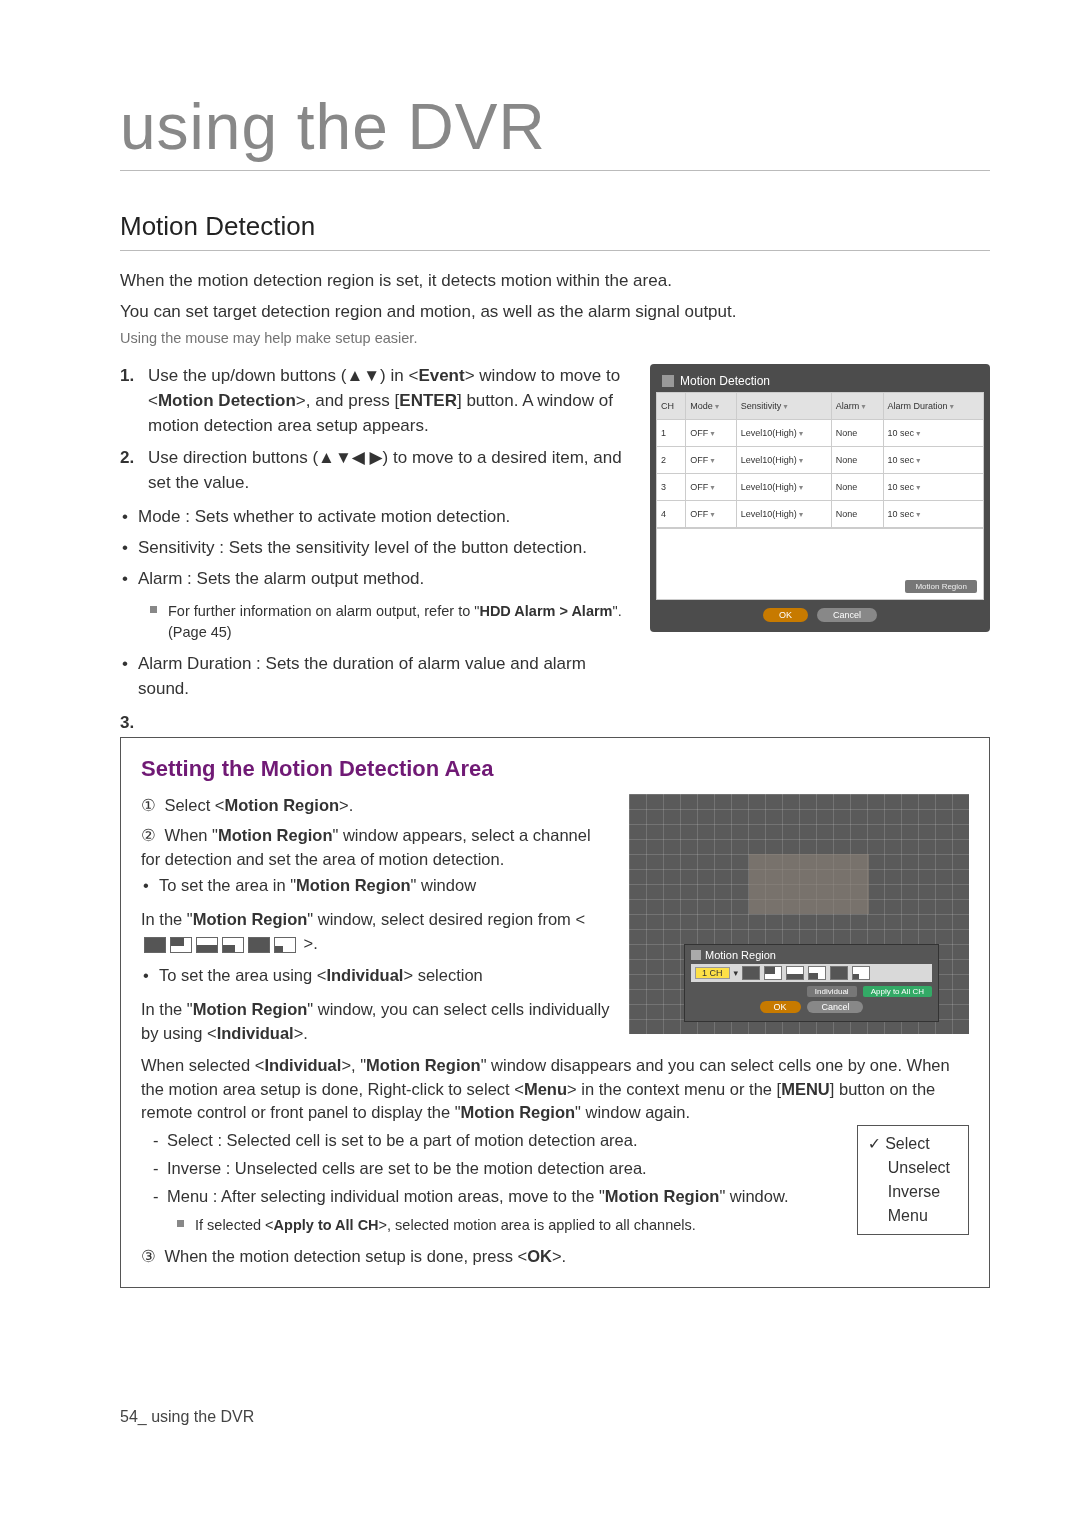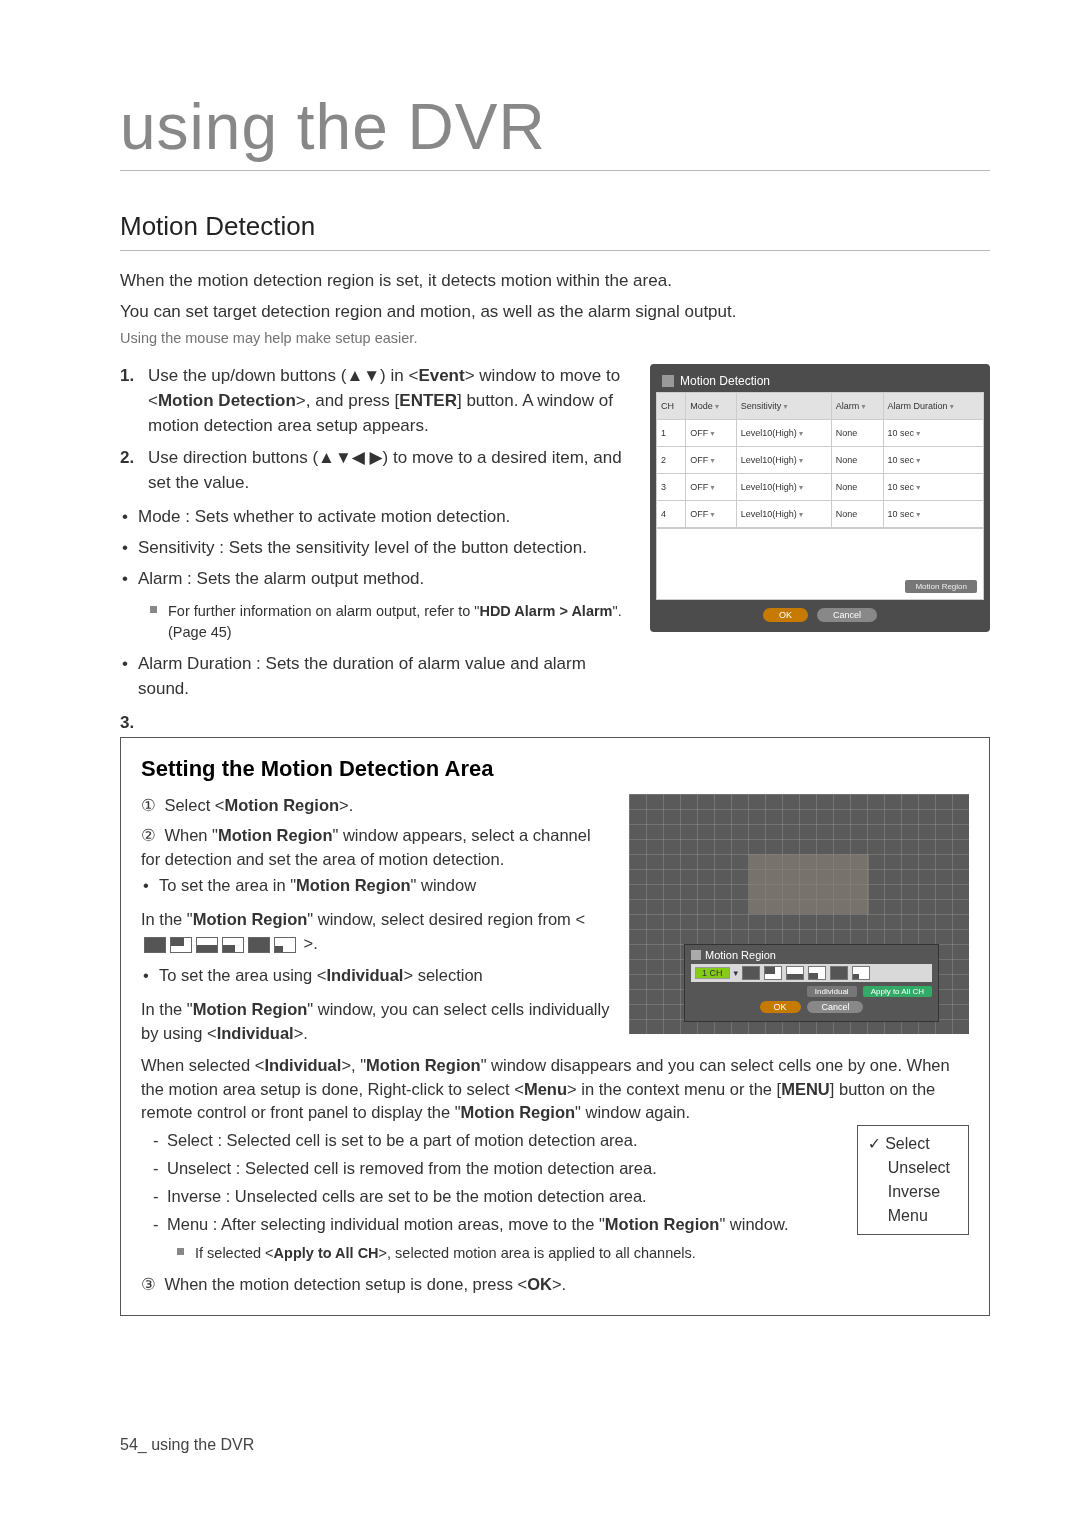--- a/index.html
+++ b/index.html
@@ -174,21 +174,21 @@
 
   
   .box {
     border: 1px solid #555;
     padding: 18px 20px 18px 20px;
     margin-top: 26px;
   }
   .box-title {
     font-size: 22px;
     font-weight: bold;
-    color: #000000;
+    color: #701a75;
     margin: 0 0 12px 0;
   }
   .box .two-col { gap: 16px; }
   .box .left-col p,
   .box .left-col li,
   .box .left-col div.line {
     font-size: 16.5px;
     line-height: 1.45;
   }
   .circ-num { margin-right: 4px; }
@@ -292,21 +292,21 @@
     color: #333;
     padding: 2px 4px;
     display: flex;
     align-items: center;
     gap: 4px;
     font-size: 9px;
   }
   .mr-popup .row .chsel {
     border: 1px solid #999;
     padding: 0 6px;
-    background: #84cc16;
+    background: #fde047;
   }
   .mr-popup .row .ri {
     width: 16px; height: 12px;
     border: 1px solid #777;
     background: #fff;
     position: relative;
     display: inline-block;
   }
   .mr-popup .row .ri .f {
     position: absolute; background: #555;
@@ -550,21 +550,20 @@
 
     <div class="ctx-menu">
       <div class="row"><span class="chk">✓</span><span>Select</span></div>
       <div class="row" style="padding-left:20px;">Unselect</div>
       <div class="row" style="padding-left:20px;">Inverse</div>
       <div class="row" style="padding-left:20px;">Menu</div>
     </div>
 
     <ul class="dash-list">
       <li>Select : Selected cell is set to be a part of motion detection area.</li>
-      <li>Unselect : Selected cell is removed from the motion detection area.</li>
       <li>Inverse : Unselected cells are set to be the motion detection area.</li>
       <li>
         <span>Menu : After selecting individual motion areas, move to the "</span><b>Motion Region</b><span>" window.</span>
       </li>
     </ul>
 
     <div class="sub-note" style="margin-left:24px;">
       <span class="square"></span>
       <span>If selected &lt;</span><b>Apply to All CH</b><span>&gt;, selected motion area is applied to all channels.</span>
     </div>

